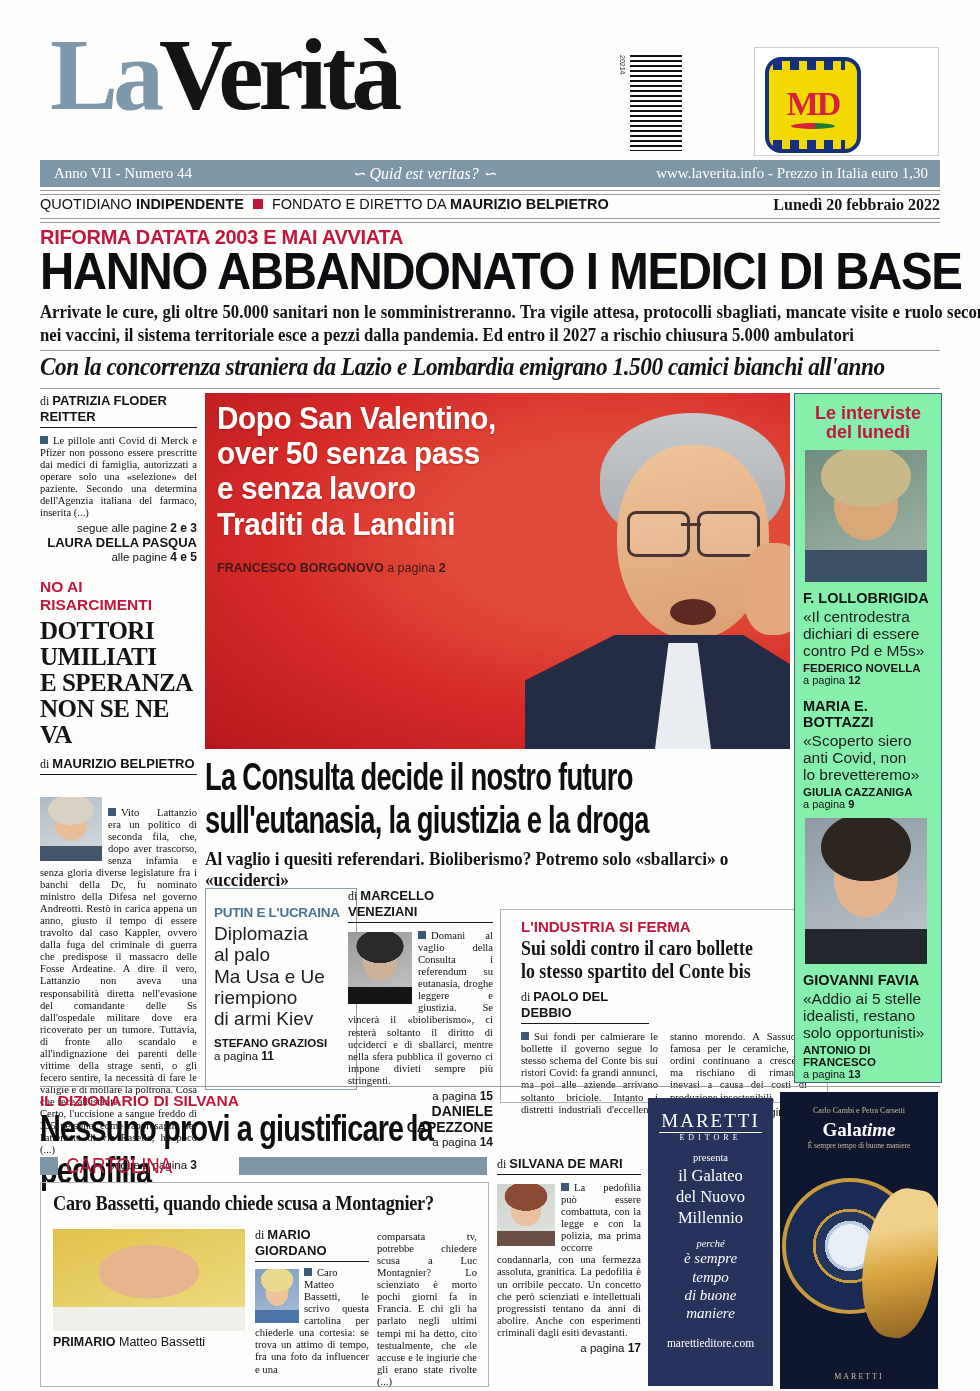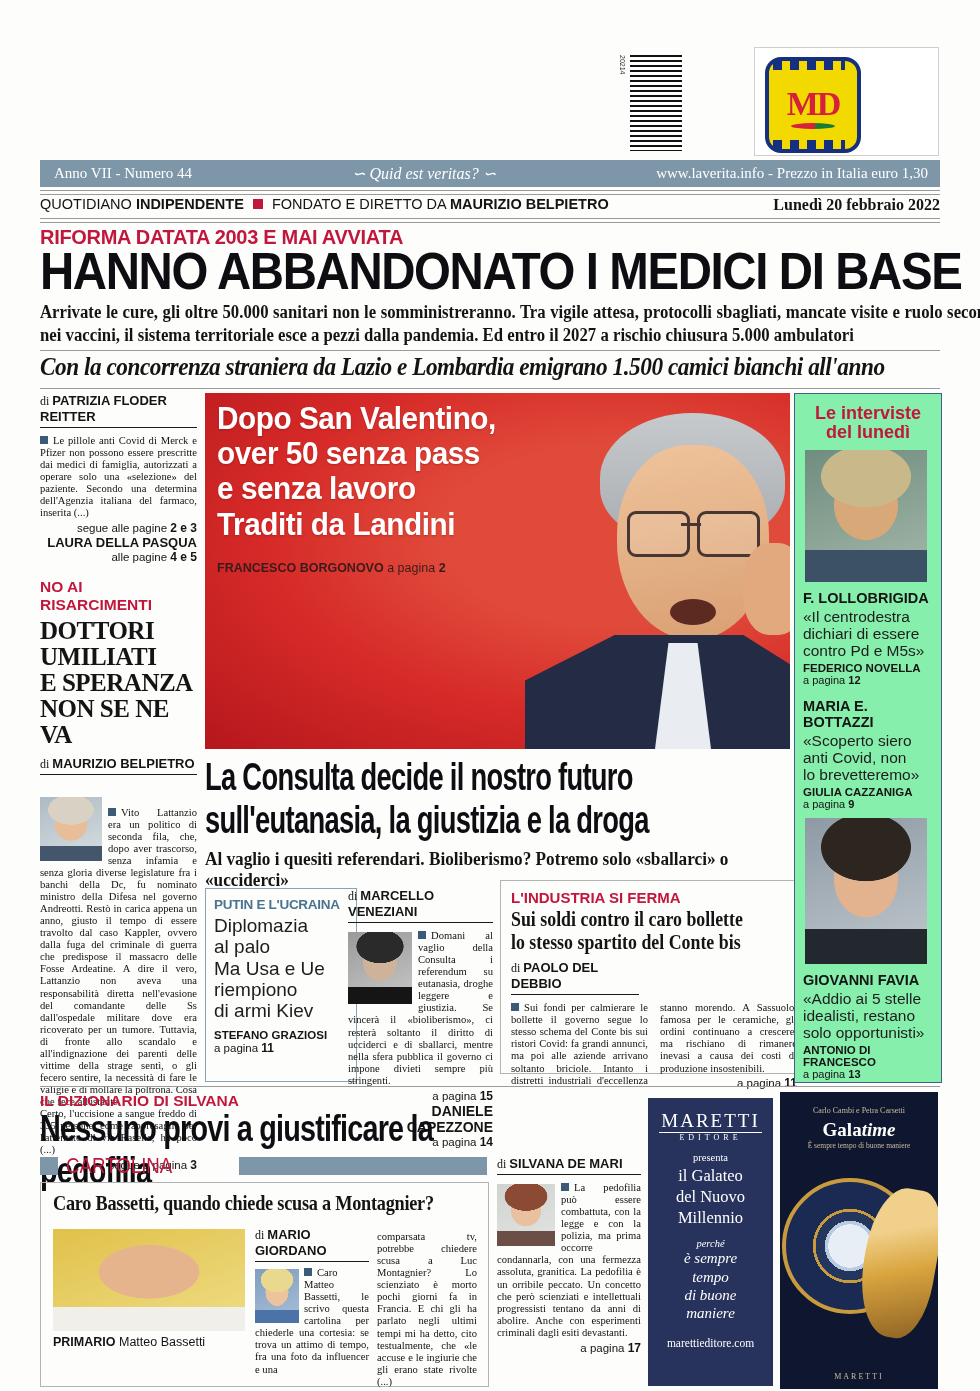--- a/index.html
+++ b/index.html
@@ -51,20 +51,23 @@
          font-weight:bold;font-size:34px;color:#d6203c;letter-spacing:-2px}
   .mdflag{position:absolute;left:22px;top:62px;width:44px;height:6px;border-radius:50%;
           background:linear-gradient(90deg,#d6203c 0 55%,#1c7a38 55%)}
   .landini-red{background:radial-gradient(ellipse at 70% 40%, #e04a3a 0 30%, #d62a28 60%, #b5171d 100%)}
 </style>
 </head>
 <body>
 
 <div class="page">
 
+  <div class="abs" style="left:50px;top:24px;font-weight:bold;font-size:102px;letter-spacing:-5px;line-height:1">
+    <span style="color:#7e99ab">La</span><span style="color:#141414">Verità</span>
+  </div>
 
   <div class="abs" style="left:630px;top:55px;width:52px;height:96px;
        background:repeating-linear-gradient(180deg,#111 0 2px,#fff 2px 5px)">
     <span class="abs sans" style="left:-11px;top:0;font-size:7px;color:#333;writing-mode:vertical-rl">20214</span>
   </div>
 
   <div class="abs" style="left:754px;top:47px;width:183px;height:107px;border:1px solid #cfcfcf;background:#fff">
     <div class="mdlogo">
       <span class="mdtxt">MD</span>
       <span class="mdflag"></span>
@@ -163,21 +166,21 @@
       <span class="b">2</span>
     </div>
   </div>
 
   <div class="abs" style="left:205px;top:756px;width:585px">
     <div class="sans b pre sqz72" style="font-size:38px;line-height:1.12;letter-spacing:-1px;color:#0e0e12">La Consulta decide il nostro futuro
 sull'eutanasia, la giustizia e la droga</div>
     <div class="b sqz93" style="font-size:18.5px;margin-top:8px">Al vaglio i quesiti referendari. Bioliberismo? Potremo solo «sballarci» o «ucciderci»</div>
   </div>
 
-  <div class="abs" style="left:205px;top:888px;width:134px;height:184px;border:1.5px solid #8aa2b2;padding:8px 8px 0">
+  <div class="abs" style="left:205px;top:888px;width:134px;height:184px;border:1.5px solid #8aa2b2;padding:16px 8px 0">
     <div class="sans b" style="font-size:13.5px;color:#4a7390;letter-spacing:-.3px">PUTIN E L'UCRAINA</div>
     <div class="sans pre" style="font-size:19px;line-height:1.12;margin-top:3px;color:#1d1d1d">Diplomazia
 al palo
 Ma Usa e Ue
 riempiono
 di armi Kiev</div>
     <div class="sans b" style="font-size:11.5px;margin-top:8px">STEFANO GRAZIOSI</div>
     <div class="pgref pgl" style="margin-top:0">
       <span>a pagina</span>
       <span class="n">11</span>
@@ -198,21 +201,21 @@
       <span>a pagina</span>
       <span class="n">15</span>
     </div>
     <div class="aut" style="font-size:14px">DANIELE CAPEZZONE</div>
     <div class="pgref" style="margin-top:0">
       <span>a pagina</span>
       <span class="n">14</span>
     </div>
   </div>
 
-  <div class="abs box" style="left:500px;top:880px;width:286px;height:184px;padding:8px 10px 0">
+  <div class="abs box" style="left:500px;top:909px;width:286px;height:184px;padding:8px 20px 0">
     <div class="kick" style="font-size:15px">L'INDUSTRIA SI FERMA</div>
     <div class="b pre sqz85" style="font-size:21px;line-height:1.1;margin:2px 0 6px">Sui soldi contro il caro bollette
 lo stesso spartito del Conte bis</div>
     <div class="byl" style="width:128px">
       <span>di</span>
       <span class="nm">PAOLO DEL DEBBIO</span>
     </div>
     <div class="body" style="columns:2;column-gap:12px">
       <span class="bull"></span><span>Sui fondi per calmierare le bollette il governo segue lo stesso schema del Conte bis sui ristori Covid: fa grandi annunci, ma poi alle aziende arrivano soltanto briciole. Intanto i distretti industriali d'eccellenza stanno morendo. A Sassuolo, famosa per le ceramiche, gli ordini continuano a crescere, ma rischiano di rimanere inevasi a causa dei costi di produzione insostenibili.</span>
       <span class="pgref" style="display:block">

